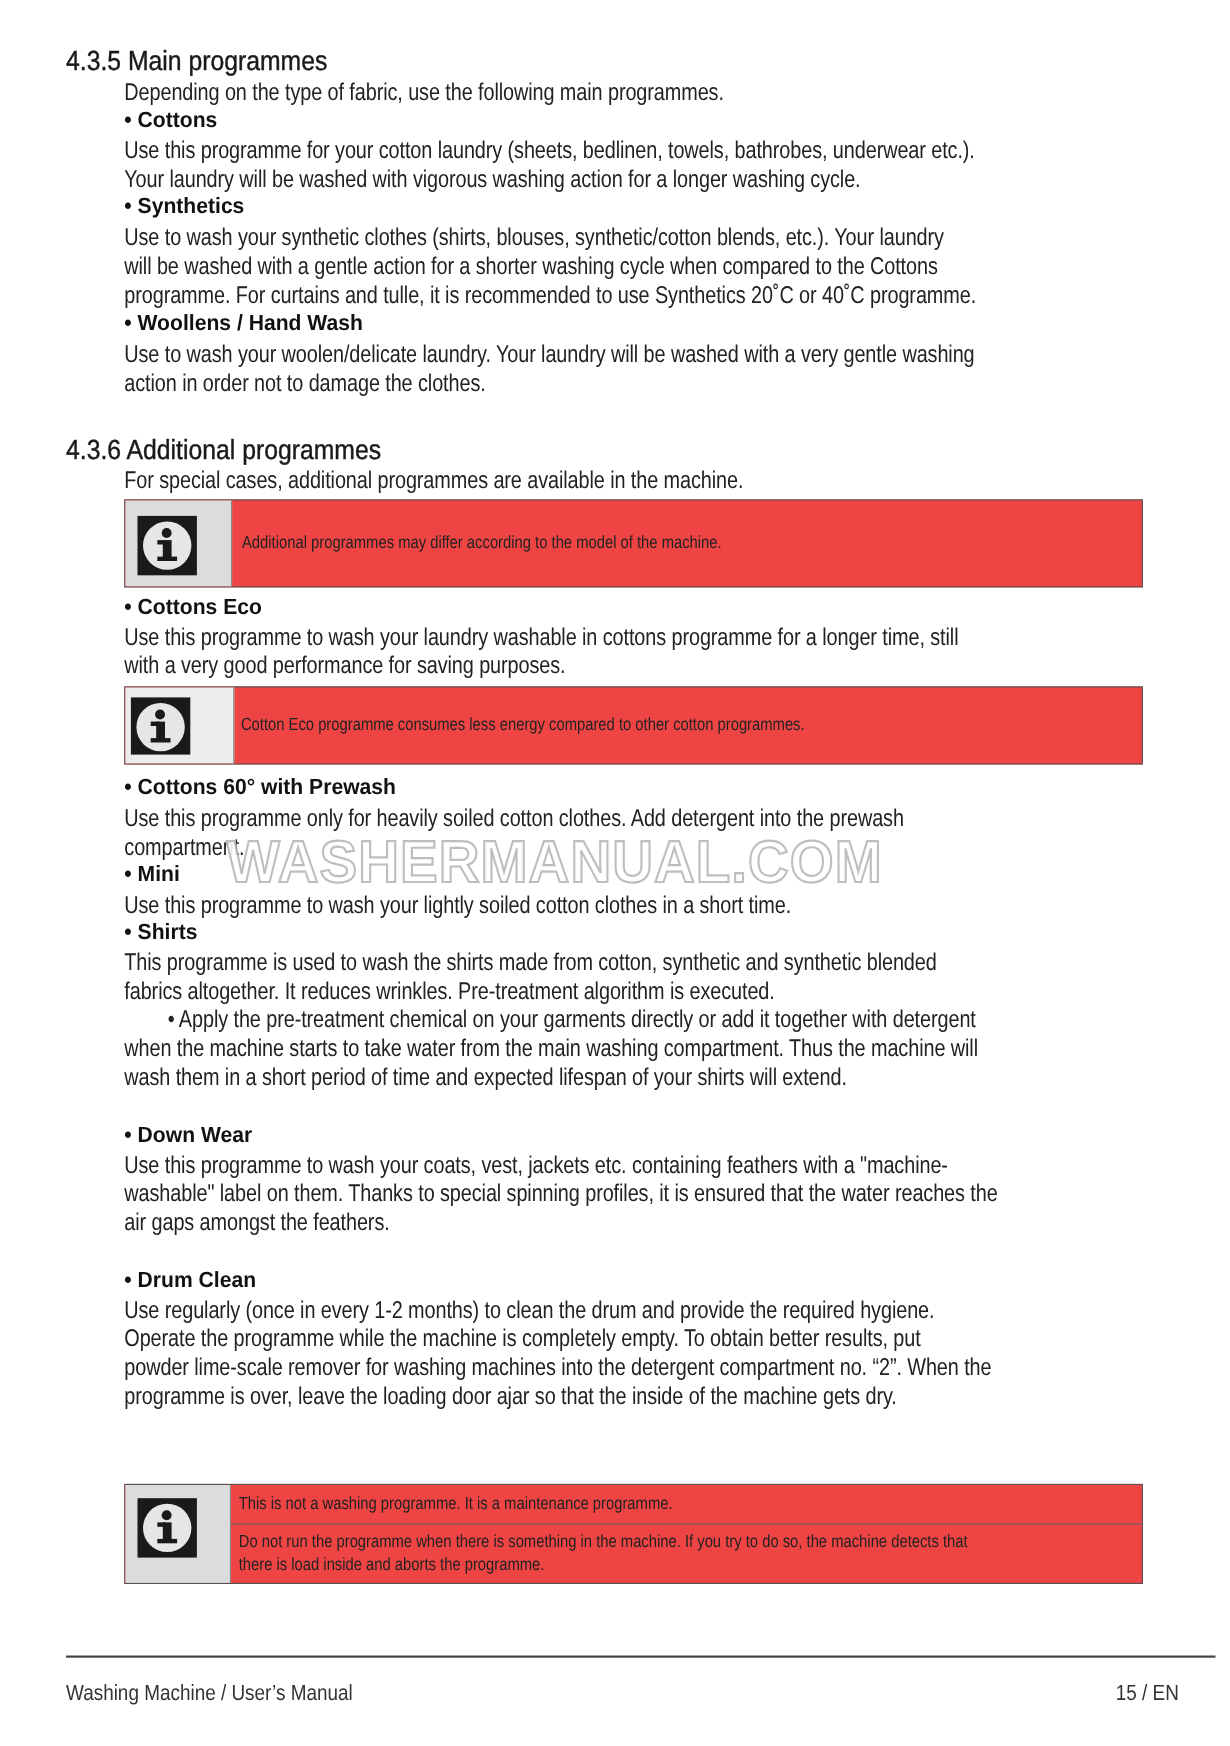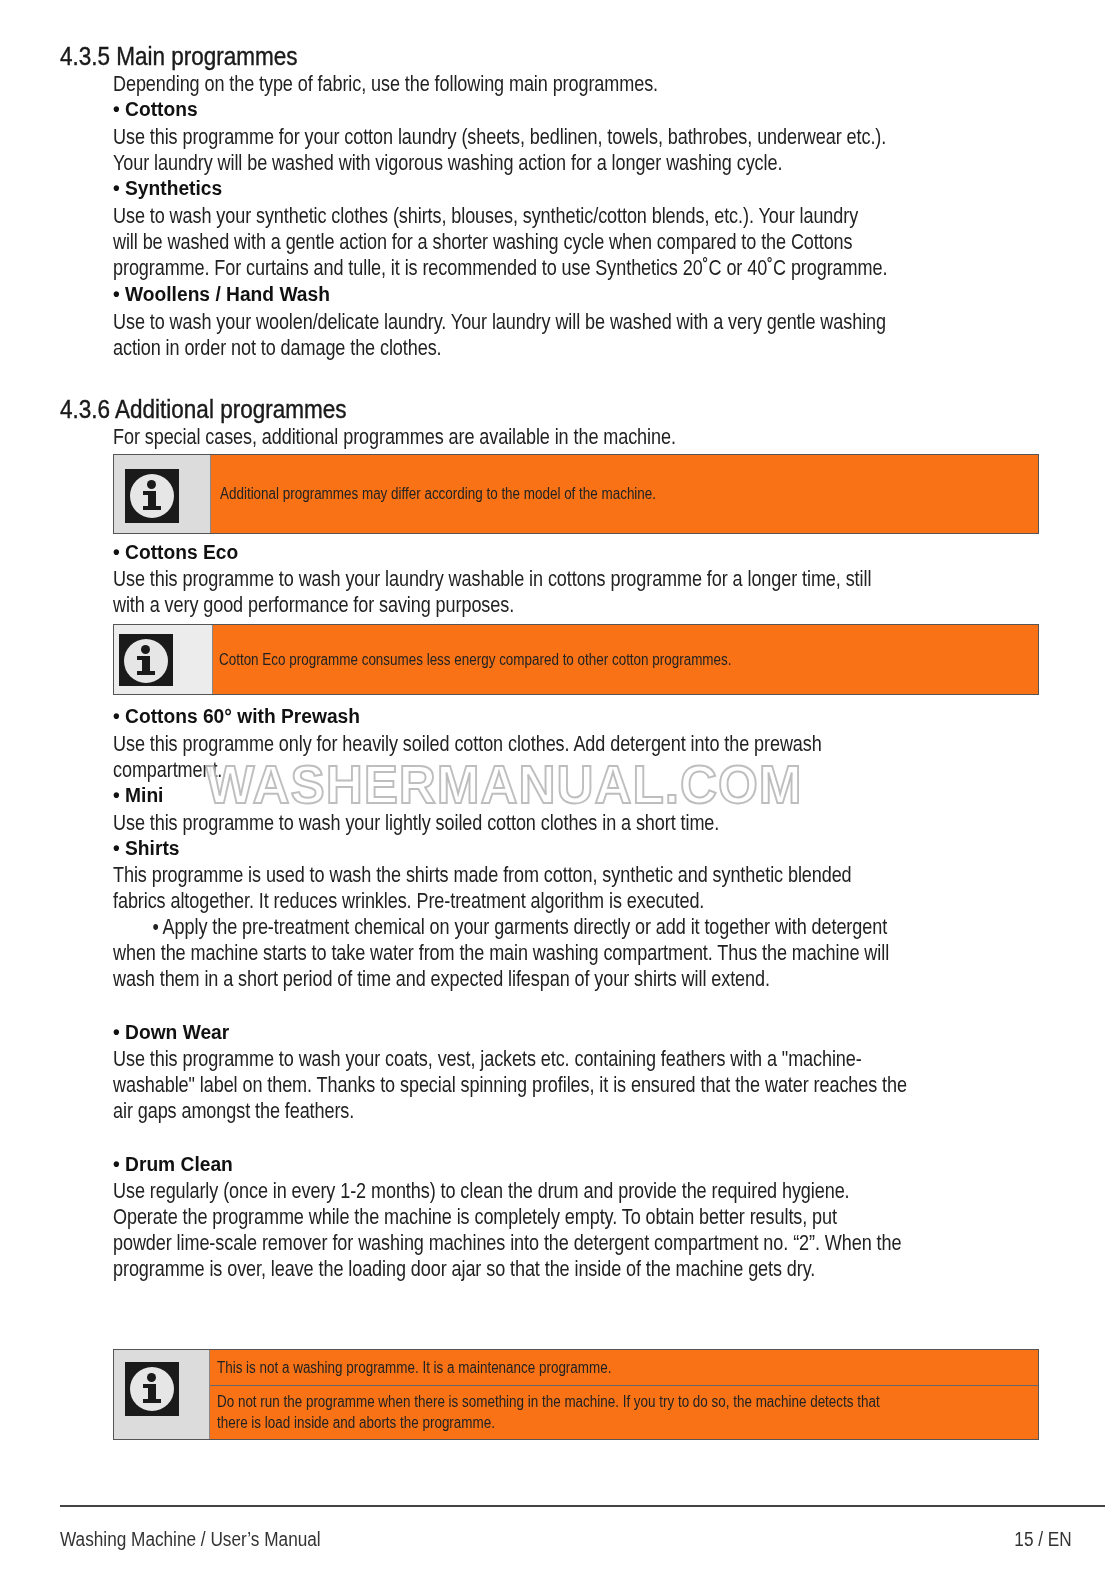--- a/index.html
+++ b/index.html
@@ -3,21 +3,21 @@
 <meta charset="utf-8">
 <style>
   html, body { margin: 0; padding: 0; background: #ffffff; }
   body { width: 1118px; height: 1587px; position: relative; overflow: hidden; color: #1a1a1a; }
   .abs { position: absolute; white-space: nowrap; }
   .h2 { font-family: "Liberation Sans", sans-serif; font-size: 25px; font-weight: 400; color: #1a1a1a;
         transform: scaleX(0.9); transform-origin: left top; -webkit-text-stroke: 0.4px #1a1a1a; }
   .body { font-family: "Liberation Sans", sans-serif; font-size: 22px; color: #222; transform: scaleX(0.82); transform-origin: left top; letter-spacing: -0.1px; }
   .sub { font-family: "Liberation Sans", sans-serif; font-size: 20px; font-weight: 700; color: #111; transform: scaleX(0.96); transform-origin: left top; }
   .note { font-family: "Liberation Sans", sans-serif; font-size: 16px; color: #222; transform: scaleX(0.84); transform-origin: left top; }
-  .infobox { position: absolute; border: 1.5px solid #555; background: #f97316; }
+  .infobox { position: absolute; border: 1.5px solid #555; background: #ef4444; }
   .infobox .side { position: absolute; left: 0; top: 0; bottom: 0; background: #dcdcdc; border-right: 1px solid #888; }
   .infoicon { position: absolute; width: 54px; height: 54px; background: #1a1a1a; }
   .infoicon .circle { position: absolute; left: 5px; top: 5px; width: 44px; height: 44px; border-radius: 50%; background: #e6e6e6; }
   .infoicon .dot { position: absolute; left: 22px; top: 11px; width: 9px; height: 9px; border-radius: 50%; background: #1a1a1a; }
   .infoicon .stem { position: absolute; left: 23px; top: 22px; width: 8px; height: 17px; background: #1a1a1a; }
   .infoicon .serif-t { position: absolute; left: 18px; top: 22px; width: 8px; height: 4px; background: #1a1a1a; }
   .infoicon .serif-b { position: absolute; left: 18px; top: 37px; width: 18px; height: 4px; background: #1a1a1a; }
   .rowdiv { position: absolute; height: 1px; background: #666; }
   .watermark { position: absolute; font-family: "Liberation Sans", sans-serif; font-weight: 700; font-size: 54px; color: #ffffff;
                -webkit-text-stroke: 2px #b8b8b8; letter-spacing: 1px; transform: scaleX(0.95); transform-origin: left top; opacity: 0.9; }

